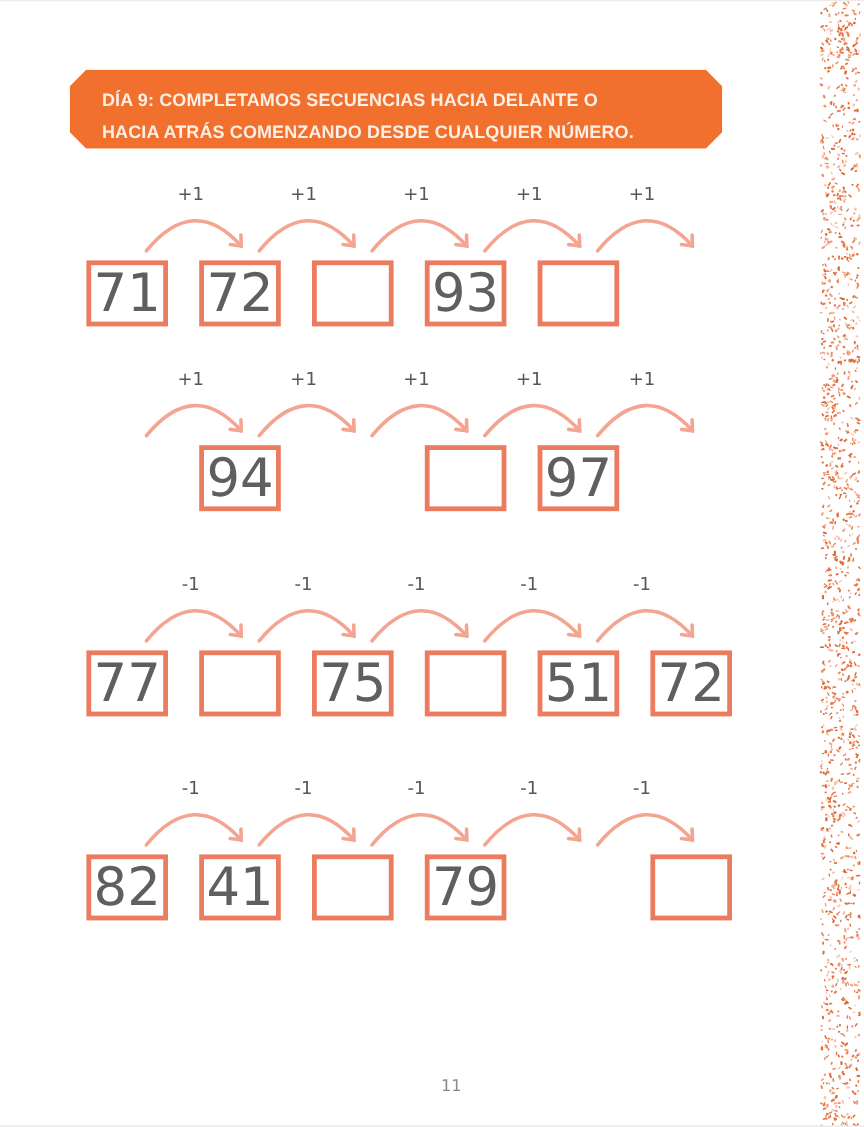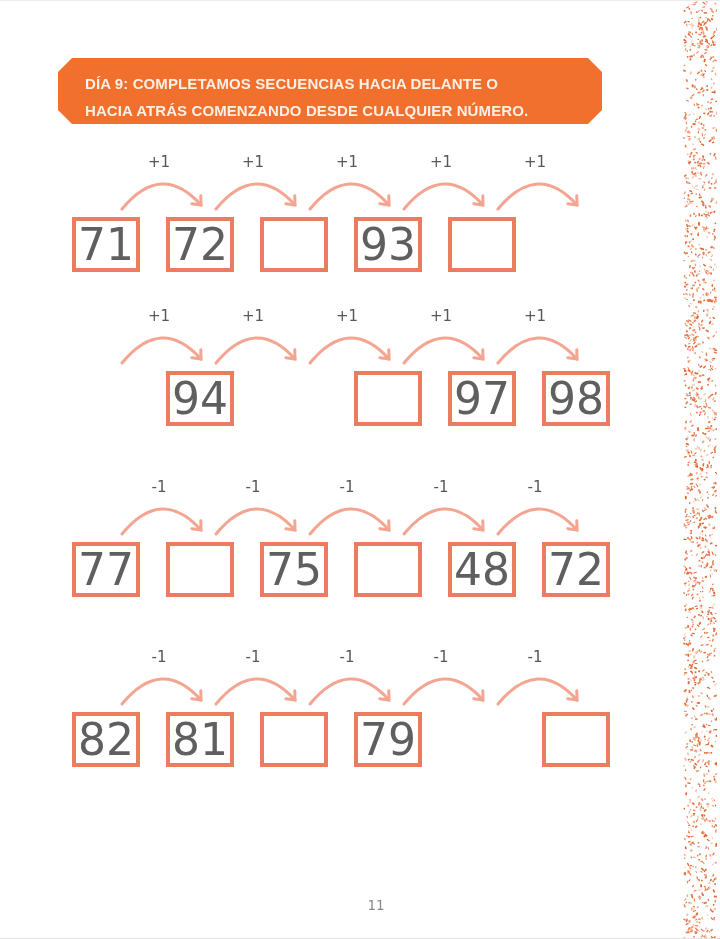--- a/index.html
+++ b/index.html
@@ -101,51 +101,50 @@
     <span class="op op2">+1</span>
     <span class="op op3">+1</span>
     <span class="op op4">+1</span>
     <span class="op op5">+1</span>
     <svg class="arcs" width="550" height="48">
         <use href="#arcRow"></use>
       </svg>
     <div class="cell c2">94</div>
     <div class="cell c4"></div>
     <div class="cell c5">97</div>
-    <div class="cell c6">98</div>
   </div>
 
   <div class="row r3">
     <span class="op op1">-1</span>
     <span class="op op2">-1</span>
     <span class="op op3">-1</span>
     <span class="op op4">-1</span>
     <span class="op op5">-1</span>
     <svg class="arcs" width="550" height="48">
         <use href="#arcRow"></use>
       </svg>
     <div class="cell c1">77</div>
     <div class="cell c2"></div>
     <div class="cell c3">75</div>
     <div class="cell c4"></div>
-    <div class="cell c5">48</div>
+    <div class="cell c5">51</div>
     <div class="cell c6">72</div>
   </div>
 
   <div class="row r4">
     <span class="op op1">-1</span>
     <span class="op op2">-1</span>
     <span class="op op3">-1</span>
     <span class="op op4">-1</span>
     <span class="op op5">-1</span>
     <svg class="arcs" width="550" height="48">
         <use href="#arcRow"></use>
       </svg>
     <div class="cell c1">82</div>
-    <div class="cell c2">81</div>
+    <div class="cell c2">41</div>
     <div class="cell c3"></div>
     <div class="cell c4">79</div>
     <div class="cell c6"></div>
   </div>
 
   <div class="pagenum">11</div>
 
   <svg class="speckle-strip" width="34" height="939">
     <g id="speckles">
         <rect x="3.5" y="570.9" width="3.0" height="1.9" rx="0.45" transform="rotate(64 5.0 571.8)" fill="#EA8558"></rect>

